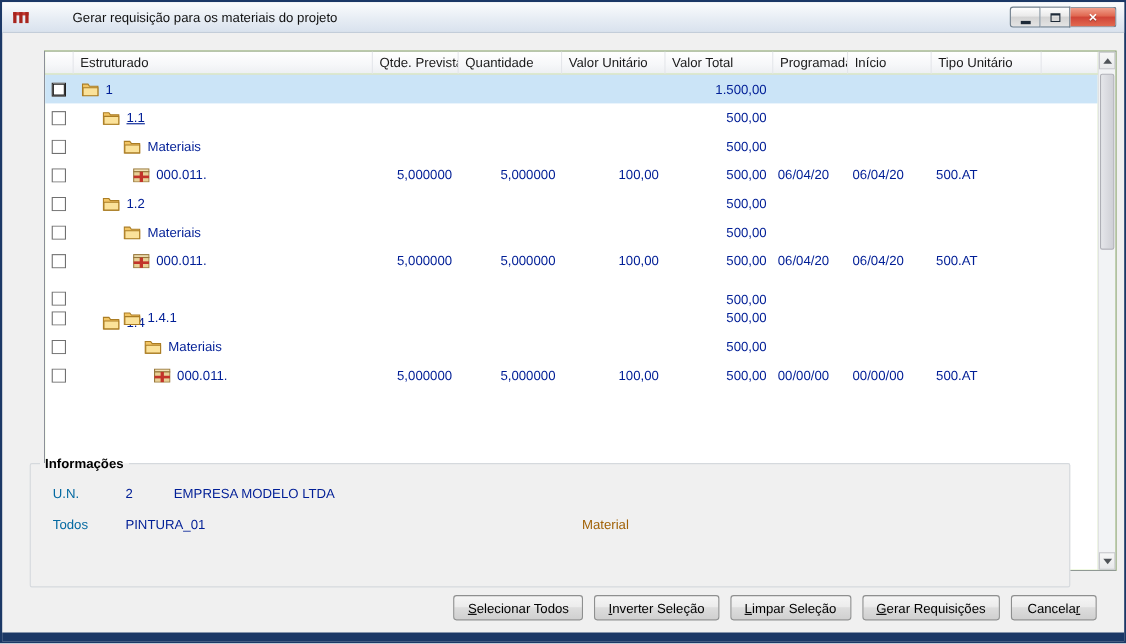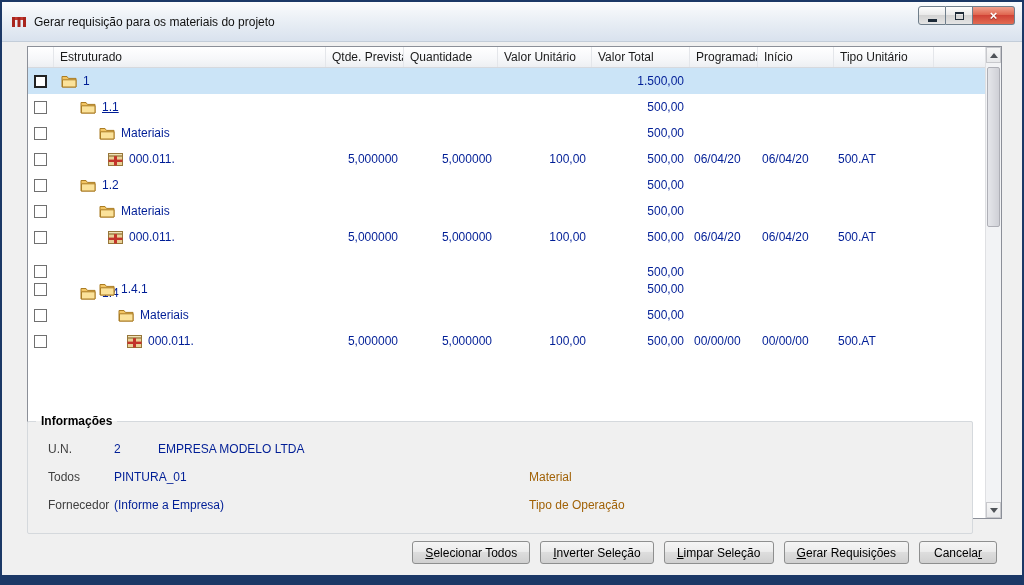--- a/index.html
+++ b/index.html
@@ -5,37 +5,37 @@
   :root{
     --selected-row:#cbe4f7;
     --grid-text:#001e96;
     --frame:#1b3866;
     --close-red:#d04437;
   }
   *{margin:0;padding:0;box-sizing:border-box;}
   html,body{width:1024px;height:585px;overflow:hidden;background:#fff;font-family:"Liberation Sans",sans-serif;}
   .window{position:relative;width:1024px;height:585px;background:#f0f0f0;border:2px solid var(--frame);}
   
-  .titlebar{position:absolute;top:0;left:0;right:0;height:40px;
+  .titlebar{position:absolute;top:0;left:0;right:0;height:28px;
     background:linear-gradient(#fbfcfd,#e7edf4 55%,#d9e2ee);
-    border-bottom:1px solid #c3cdd9;display:flex;align-items:center;padding-left:9px;}
+    border-bottom:1px solid #c3cdd9;display:flex;align-items:center;padding-left:9px;gap:32px;}
   .app-icon{width:16px;height:16px;margin-right:7px;flex:0 0 auto;}
   .app-icon svg{display:block;}
   .title{font-size:12px;color:#111;white-space:nowrap;}
   .win-controls{position:absolute;right:7px;top:4px;display:flex;}
   .win-btn{height:19px;border:1px solid #6f7e8b;display:flex;align-items:center;justify-content:center;cursor:default;}
   .win-btn.minb{width:28px;border-radius:3px 0 0 3px;background:linear-gradient(#fdfdfd,#eaeaea 45%,#d3d3d3 50%,#e4e4e4);}
   .win-btn.maxb{width:27px;border-left:none;background:linear-gradient(#fdfdfd,#eaeaea 45%,#d3d3d3 50%,#e4e4e4);}
   .win-btn.closeb{width:42px;border-left:none;border-radius:0 3px 3px 0;
     background:linear-gradient(#f0a18d,#e06750 45%,var(--close-red) 50%,#e26a51);}
   .glyph-min{width:9px;height:3px;background:#1d2a38;margin-top:9px;}
   .glyph-max{width:9px;height:8px;border:1px solid #1d2a38;border-top-width:2px;background:transparent;}
   .glyph-close{color:#fff;font-size:13px;font-weight:bold;line-height:17px;text-shadow:0 1px 1px rgba(0,0,0,.35);}
   
-  .grid{position:absolute;left:25px;top:44px;width:975px;height:473px;background:#bef264;border:1px solid #8b8f98;}
+  .grid{position:absolute;left:38px;top:44px;width:975px;height:473px;background:#bef264;border:1px solid #8b8f98;}
   .grid-header{position:absolute;top:0;left:0;right:16px;height:21px;display:grid;
     grid-template-columns:26px 272px 78px 94px 94px 98px 68px 76px 100px 1fr;
     background:linear-gradient(#ffffff,#f6f7f9 60%,#edeff2);border-bottom:1px solid #d6d9de;}
   .hdr-cell{font-size:12px;color:#1a1a1a;line-height:20px;padding-left:6px;border-right:1px solid #e4e6ea;
     overflow:hidden;white-space:nowrap;}
   .hdr-cell.last{border-right:none;}
   .grid-body{position:absolute;top:21px;left:0;right:16px;bottom:0;overflow:hidden;background:#fff;}
   .grid-row{height:26px;display:grid;grid-template-columns:26px 272px 78px 94px 94px 98px 68px 76px 100px 1fr;align-items:center;}
   .grid-row.selected{background:var(--selected-row);}
   .cell{font-size:12px;color:var(--grid-text);white-space:nowrap;overflow:hidden;}
@@ -52,21 +52,21 @@
   .scroll-btn.up{top:0;}
   .scroll-btn.down{bottom:0;}
   .tri-up{width:0;height:0;border-left:4px solid transparent;border-right:4px solid transparent;border-bottom:5px solid #4f5358;}
   .tri-down{width:0;height:0;border-left:4px solid transparent;border-right:4px solid transparent;border-top:5px solid #4f5358;}
   .scroll-thumb{position:absolute;left:1px;width:13px;top:20px;height:160px;
     background:linear-gradient(90deg,#e5e6ea,#cfd0d6);border:1px solid #aeafb6;border-radius:2px;}
   
   .info{position:absolute;left:25px;top:412px;width:946px;height:120px;border:1px solid #d5d9dd;border-radius:2px;background:#f0f0f0;}
   .info legend{margin-left:8px;padding:0 5px;font-size:12px;font-weight:bold;color:#000;}
   .info-row{position:absolute;left:20px;right:20px;height:16px;font-size:12px;color:#000;}
-  .info-row .lbl{position:absolute;left:0;color:#404040;text-align:right;}
+  .info-row .lbl{position:absolute;left:0;color:#0369a1;text-align:right;}
   .info-row .val{position:absolute;left:66px;color:var(--grid-text);}
   .info-row .val2{position:absolute;left:110px;color:var(--grid-text);}
   .info-row .rlbl{position:absolute;left:481px;color:#a16207;}
   .row-un{top:14px;} .row-etapa{top:42px;} .row-forn{top:70px;}
   
   .btn-row{position:absolute;right:25px;top:539px;display:flex;gap:10px;}
   .dlg-btn{height:23px;min-width:110px;padding:0 12px;font-size:12px;font-family:"Liberation Sans",sans-serif;color:#000;
     background:linear-gradient(#f5f5f5,#ececec 45%,#dddddd 50%,#d0d0d0);
     border:1px solid #8e8f8f;border-radius:3px;cursor:default;}
   .dlg-btn:last-child{min-width:78px;}
@@ -359,25 +359,20 @@
     <div class="info-row row-un">
       <span class="lbl">U.N.</span>
       <span class="val">2</span>
       <span class="val2">EMPRESA MODELO LTDA</span>
     </div>
     <div class="info-row row-etapa">
       <span class="lbl">Todos</span>
       <span class="val">PINTURA_01</span>
       <span class="rlbl">Material</span>
     </div>
-    <div class="info-row row-forn">
-      <span class="lbl">Fornecedor</span>
-      <span class="val">(Informe a Empresa)</span>
-      <span class="rlbl">Tipo de Operação</span>
-    </div>
   </fieldset>
 
   <div class="btn-row" id="btnRow">
       <button class="dlg-btn"><u>S</u>elecionar Todos</button>
       <button class="dlg-btn"><u>I</u>nverter Seleção</button>
       <button class="dlg-btn"><u>L</u>impar Seleção</button>
       <button class="dlg-btn"><u>G</u>erar Requisições</button>
       <button class="dlg-btn">Cancela<u>r</u></button>
     </div>
 

